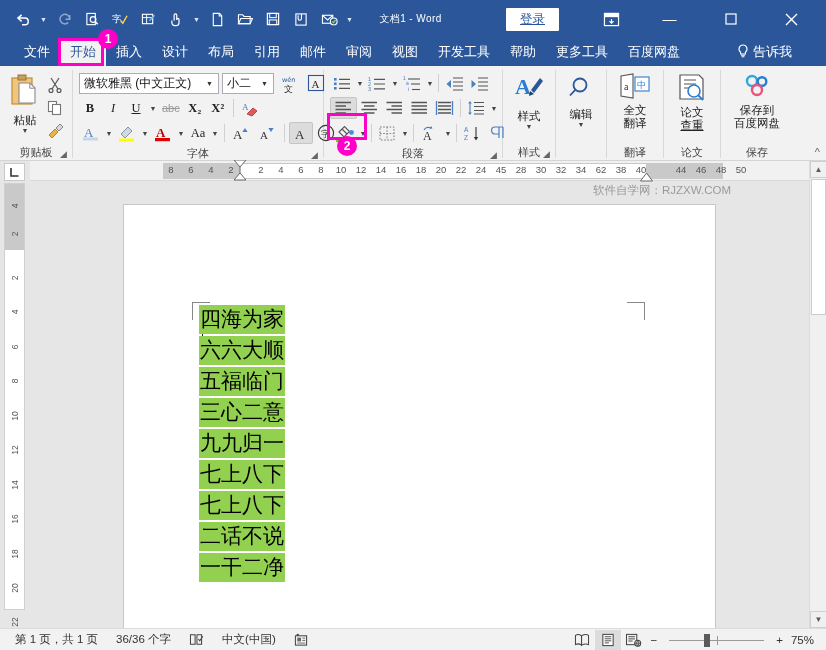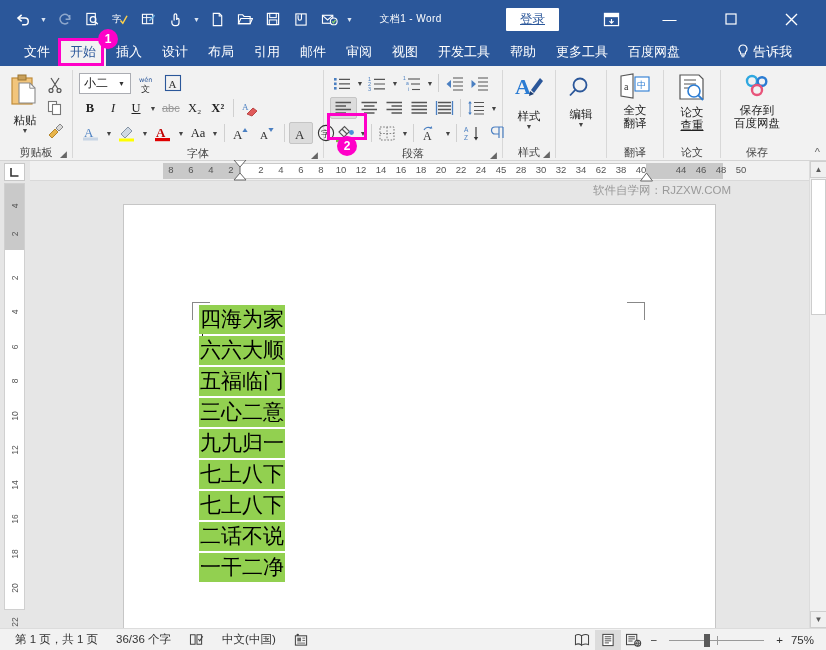--- a/index.html
+++ b/index.html
@@ -340,20 +340,24 @@
       <div class="group-label">
         <span>剪贴板</span>
         <span class="dlg-launch">◢</span>
       </div>
     </div>
     <div class="group-sep"></div>
 
     <div class="group" style="width:250px">
       <div class="group-body" style="flex-direction:column; gap:3px; padding-top:3px">
         <div class="row" style="gap:3px">
+          <div class="fontbox" style="width:140px">
+            <span>微软雅黑 (中文正文)</span>
+            <span class="fcaret">▼</span>
+          </div>
           <div class="fontbox" style="width:52px">
             <span>小二</span>
             <span class="fcaret">▼</span>
           </div>
           <div class="tool">
             <svg width="18" height="19" viewBox="0 0 18 19">
                 <text x="2" y="8" font-size="6.5" fill="#2b579a" font-family="DejaVu Sans">wén</text>
                 <text x="4" y="18" font-size="9" fill="#333" font-family="DejaVu Sans">文</text>
               </svg>
           </div>
@@ -363,21 +367,21 @@
                 <text x="4.5" y="13.5" font-size="11" fill="#333" font-family="Liberation Serif">A</text>
               </svg>
           </div>
         </div>
         <div class="row" style="gap:1px">
           <div class="tool" style="font-weight:bold;font-family:'Liberation Serif',serif">B</div>
           <div class="tool" style="font-style:italic;font-family:'Liberation Serif',serif">I</div>
           <div class="tool" style="text-decoration:underline;font-family:'Liberation Serif',serif">U</div>
           <div class="caret">▼</div>
           <div class="tool" style="text-decoration:line-through;color:#999;font-size:11px">abc</div>
-          <div class="tool" style="font-family:'Liberation Serif',serif;font-weight:normal">X₂</div>
+          <div class="tool" style="font-family:'Liberation Serif',serif;font-weight:bold">X₂</div>
           <div class="tool" style="font-family:'Liberation Serif',serif;font-weight:bold">X²</div>
           <div class="vsep"></div>
           <div class="tool">
             <svg width="18" height="17" viewBox="0 0 18 17">
                 <text x="1" y="10" font-size="9" fill="#4a7fc1" font-family="Liberation Serif">A</text>
                 <path d="M6 14 L12 8 L16 11 L11 16 Z" fill="#e05a5a" stroke="#b43b3b" stroke-width="0.9"></path>
               </svg>
           </div>
         </div>
         <div class="row" style="gap:1px">

